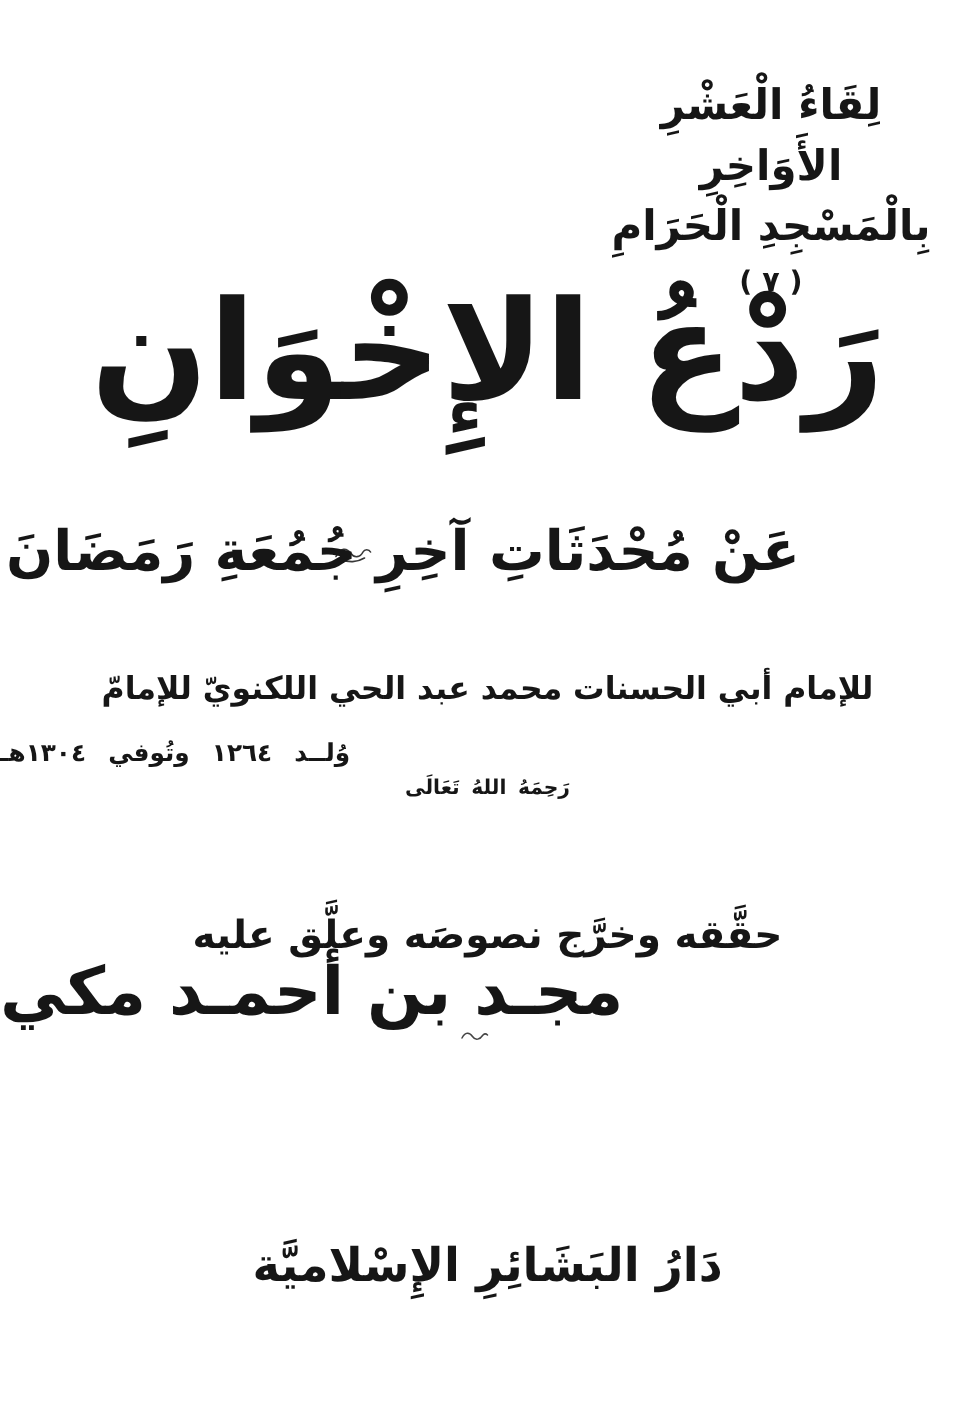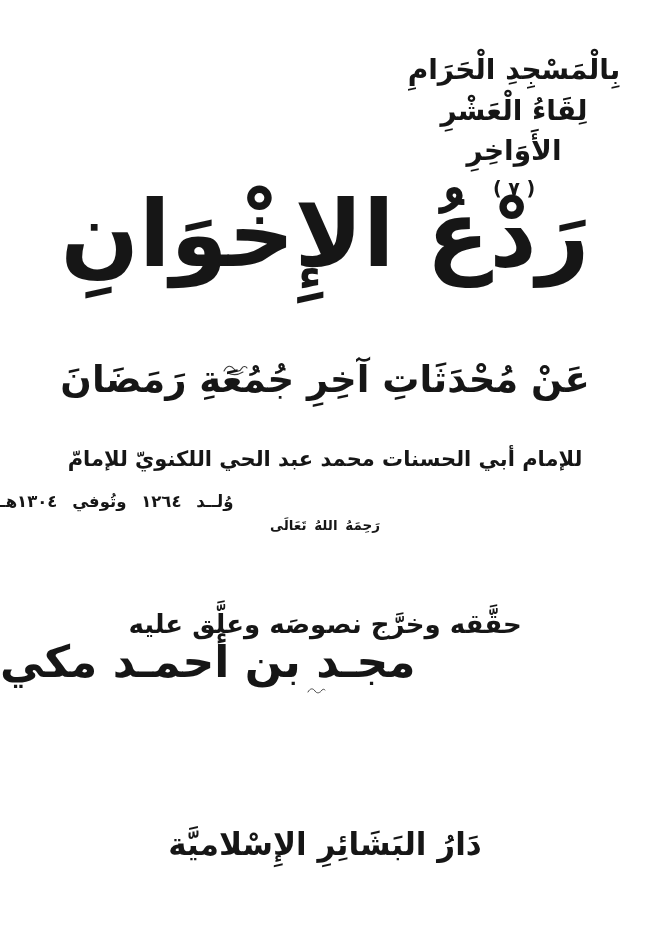--- a/index.html
+++ b/index.html
@@ -41,22 +41,22 @@
     top:182px;left:0;right:0;
     margin:0;
     text-align:center;
     font-size:92px;
     font-weight:bold;
     line-height:1.15;
   }
   .subtitle{
     position:absolute;
     top:340px;left:0;right:0;
-    margin:16px;
-    text-align:center;
+    margin:4px;
+    text-align:left;
     font-size:37px;
     font-weight:bold;
     line-height:1.3;
   }
   .sig{
     position:absolute;
     left:222px;top:362px;
     width:26px;height:14px;
     opacity:.85;
   }
@@ -113,22 +113,22 @@
     font-size:31px;
     font-weight:bold;
   }
 </style>
 </head>
 <body>
 
 <div class="page">
 
   <header class="series">
+    <div>لِقَاءُ الْعَشْرِ الأَوَاخِرِ</div>
     <div>بِالْمَسْجِدِ الْحَرَامِ</div>
-    <div>لِقَاءُ الْعَشْرِ الأَوَاخِرِ</div>
     <div class="series-number">( ٧ )</div>
   </header>
 
   <h1 class="main-title">رَدْعُ الإِخْوَانِ</h1>
 
   <svg class="sig" viewBox="0 0 26 14">
     <path d="M2 9 C5 3,9 3,12 7 C14 10,18 10,20 6 C21 4,24 4,25 6 M6 11 C10 13,16 13,21 10" fill="none" stroke="#161616" stroke-width="1.1" stroke-linecap="round"></path>
   </svg>
 
   <h2 class="subtitle">عَنْ مُحْدَثَاتِ آخِرِ جُمُعَةِ رَمَضَانَ</h2>

